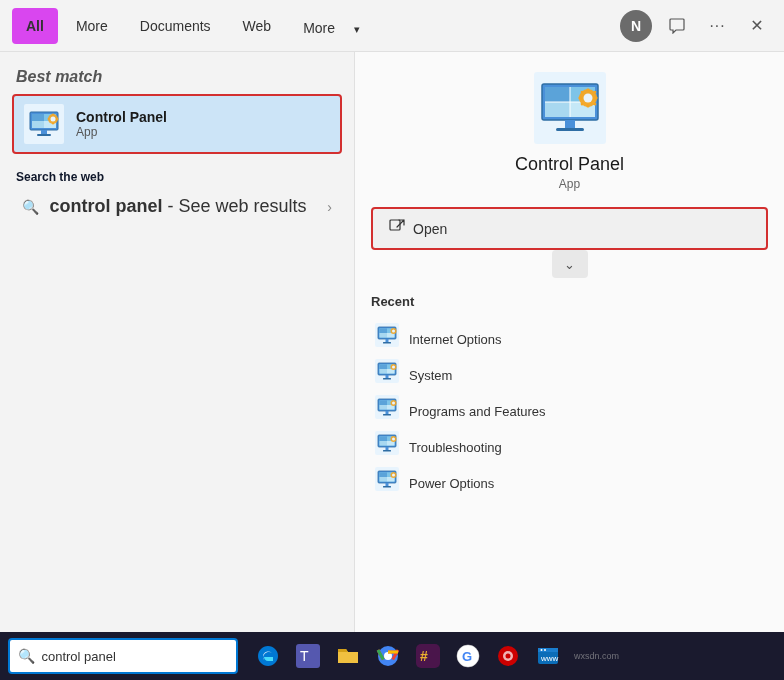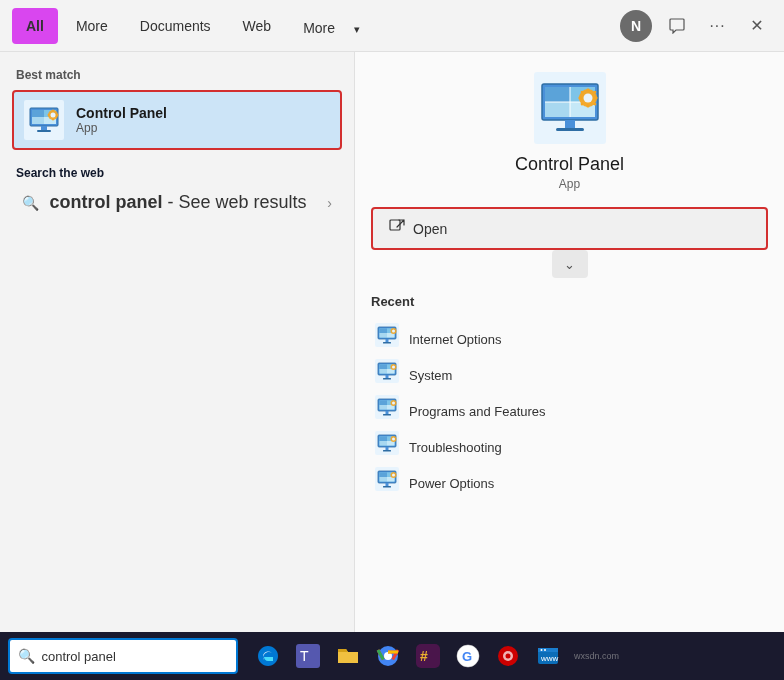--- a/index.html
+++ b/index.html
@@ -100,25 +100,26 @@
     .left-panel {
       width: 355px;
       background: #f3f3f3;
       padding: 16px 12px;
       display: flex;
       flex-direction: column;
       border-right: 1px solid #e0e0e0;
     }
 
     .section-label {
-      font-size: 12px;
+      font-size: 16px;
       font-weight: 600;
       color: #555;
       margin-bottom: 8px;
       padding-left: 4px;
+      font-style: italic;
     }
 
     .best-match-item {
       display: flex;
       align-items: center;
       background: #cce4f7;
       border: 2px solid #d32f2f;
       border-radius: 4px;
       padding: 8px 10px;
       cursor: pointer;

